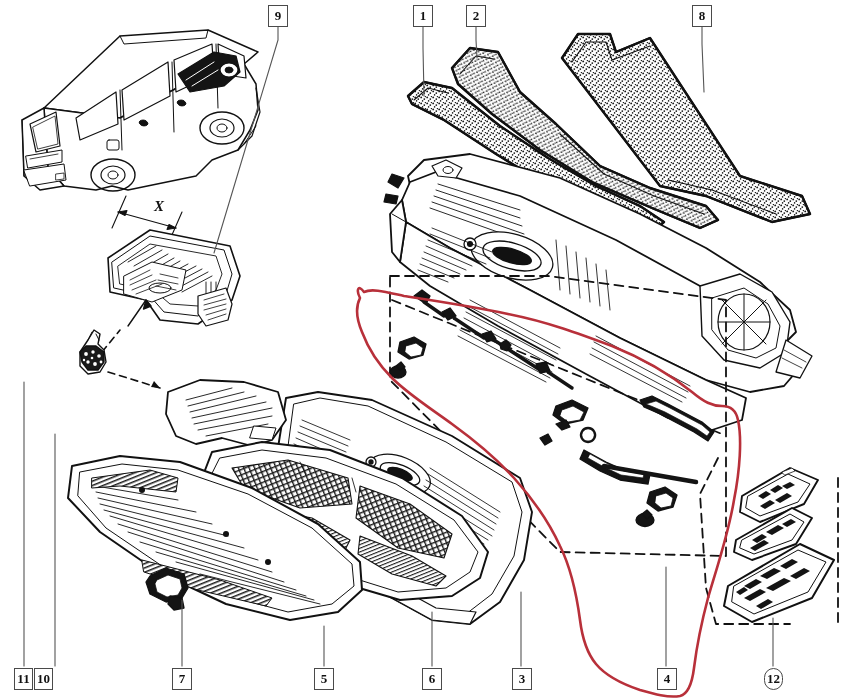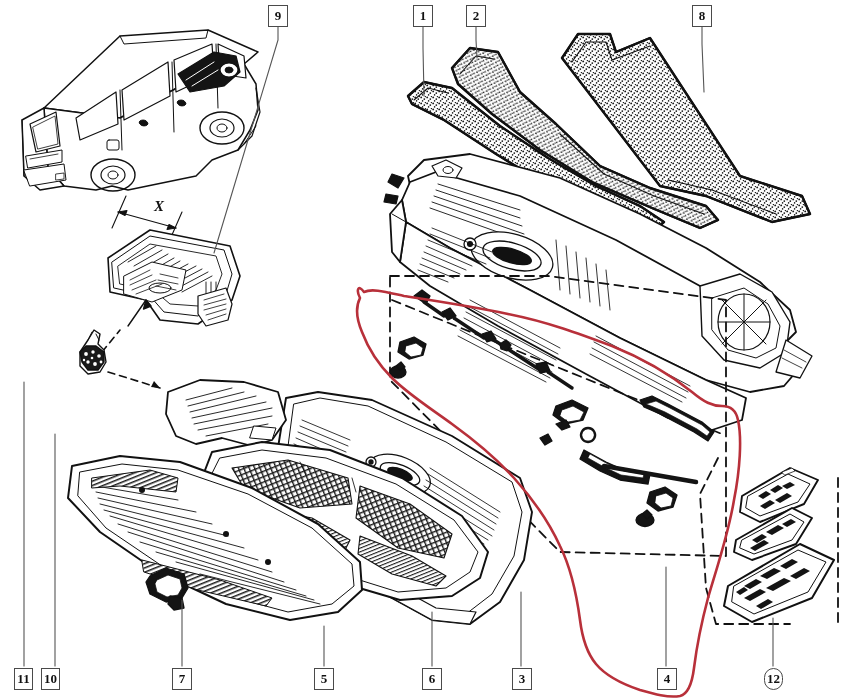--- a/index.html
+++ b/index.html
@@ -598,21 +598,21 @@
   </svg>
 
   <div class="dim-x" style="left:154px; top:198px;">X</div>
 
   <div id="callout-layer">
       <div class="callout" style="left: 268px; top: 5px;">9</div>
       <div class="callout" style="left: 413px; top: 5px;">1</div>
       <div class="callout" style="left: 466px; top: 5px;">2</div>
       <div class="callout" style="left: 692px; top: 5px;">8</div>
       <div class="callout wide" style="left: 14px; top: 668px;">11</div>
-      <div class="callout wide" style="left: 41px; top: 668px;">10</div>
+      <div class="callout wide" style="left: 34px; top: 668px;">10</div>
       <div class="callout" style="left: 172px; top: 668px;">7</div>
       <div class="callout" style="left: 314px; top: 668px;">5</div>
       <div class="callout" style="left: 422px; top: 668px;">6</div>
       <div class="callout" style="left: 512px; top: 668px;">3</div>
       <div class="callout" style="left: 657px; top: 668px;">4</div>
       <div class="callout wide" style="left: 764px; top: 668px; border-radius: 11px;">12</div>
     </div>
 
 </div>
 

